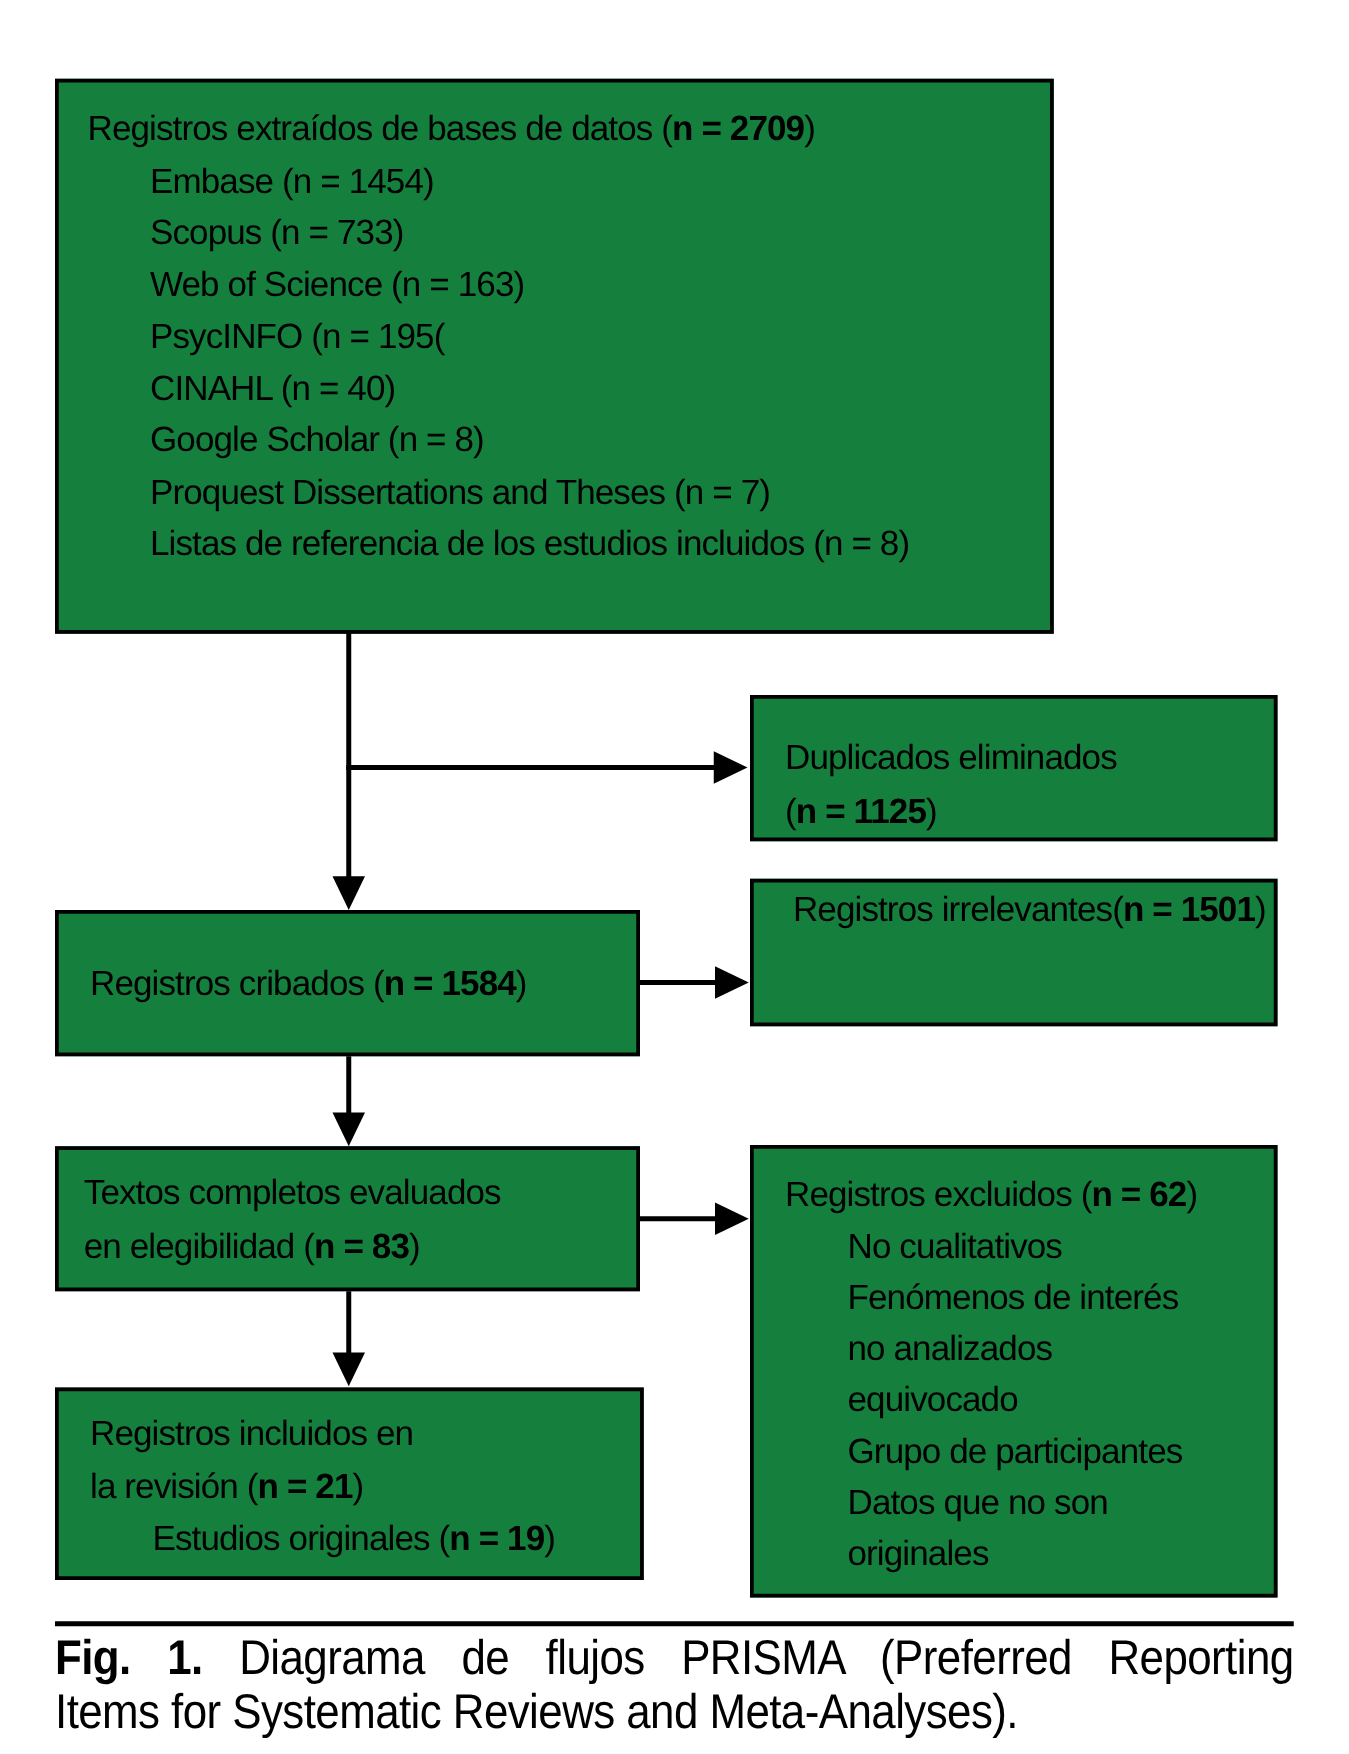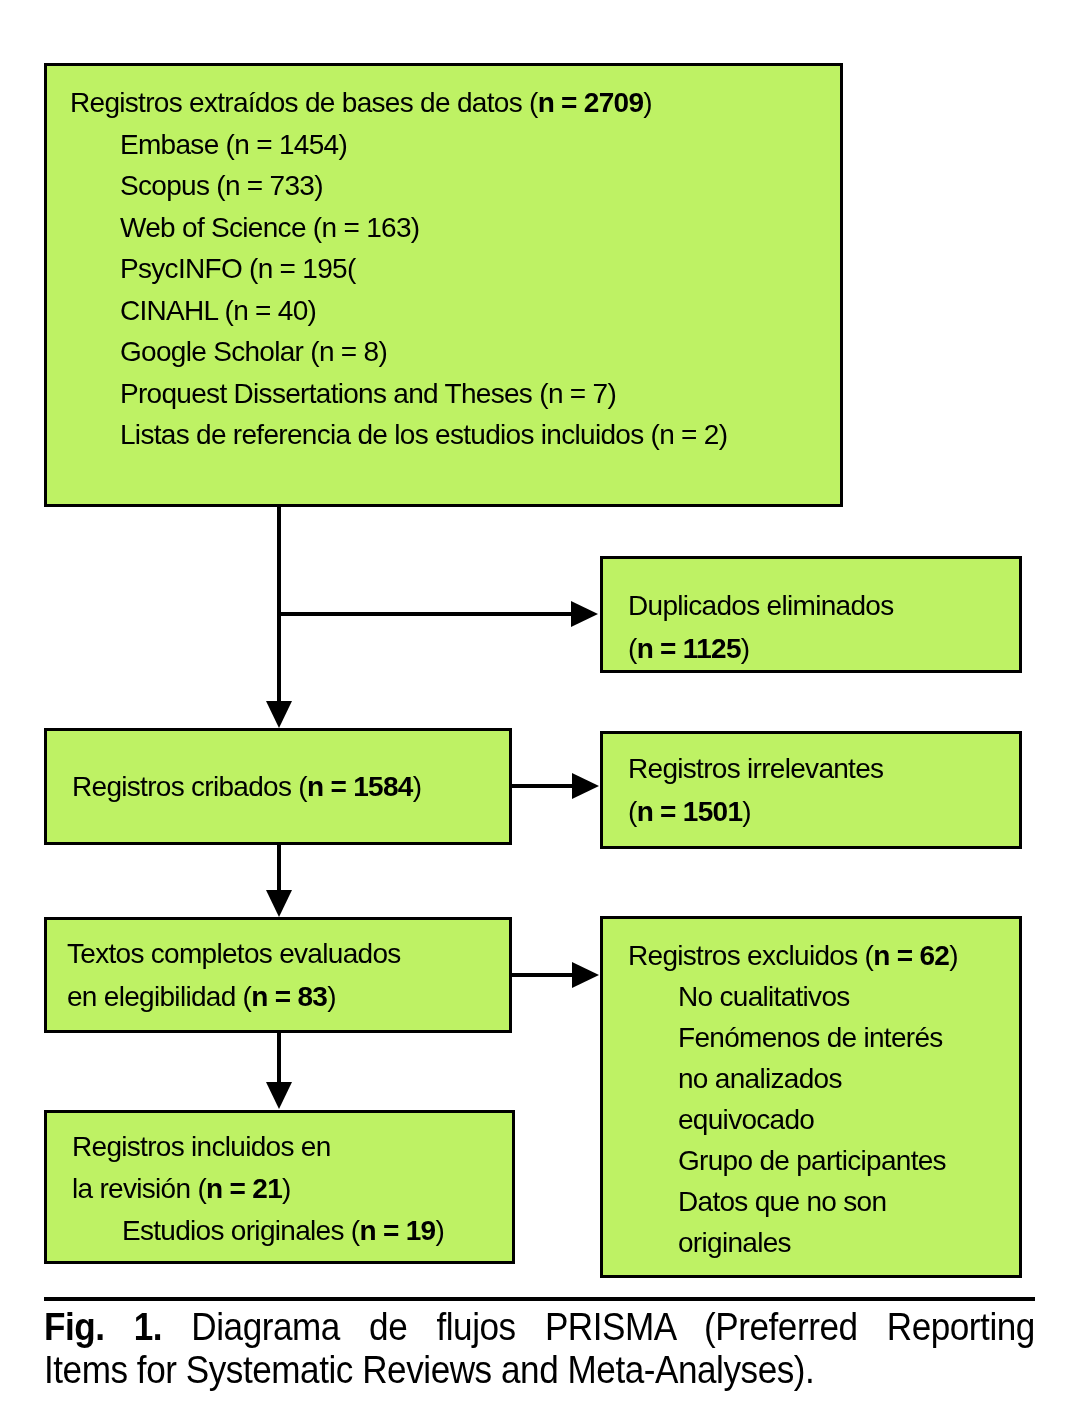--- a/index.html
+++ b/index.html
@@ -12,39 +12,39 @@
     width: 1079px;
     height: 1403px;
     background: #ffffff;
     font-family: "Liberation Sans", sans-serif;
     color: #000000;
     overflow: hidden;
   }
   .box {
     position: absolute;
     border: 3px solid #000000;
-    background: #bef264;
+    background: #15803d;
     box-sizing: border-box;
     font-size: 28px;
     letter-spacing: -0.7px;
     line-height: 41.5px;
     color: #000000;
   }
   .box .ln { white-space: nowrap; }
   .box .sub { padding-left: 50px; }
   .box b { font-weight: 700; }
 
   
   #box-identification { left: 44px; top: 63px; width: 799px; height: 444px; padding: 16px 8px 0 23px; }
   #box-duplicates     { left: 600px; top: 556px; width: 422px; height: 117px; padding-left: 25px;
                         display: flex; flex-direction: column; justify-content: flex-end; line-height: 43px; }
   #box-screened       { left: 44px;  top: 728px; width: 468px; height: 117px; padding-left: 25px;
                         display: flex; flex-direction: column; justify-content: center; }
-  #box-irrelevant     { left: 600px; top: 731px; width: 422px; height: 118px; padding-left: 25px;
-                        display: flex; flex-direction: column; justify-content: center; line-height: 43px; }
+  #box-irrelevant     { left: 600px; top: 703px; width: 422px; height: 118px; padding-left: 25px;
+                        display: flex; flex-direction: row; justify-content: center; line-height: 43px; }
   #box-fulltext       { left: 44px;  top: 917px; width: 468px; height: 116px; padding-left: 20px;
                         display: flex; flex-direction: column; justify-content: center; line-height: 43px; }
   #box-excluded       { left: 600px; top: 916px; width: 422px; height: 362px; padding: 16px 0 0 25px; line-height: 41px; }
   #box-included       { left: 44px;  top: 1110px; width: 471px; height: 154px; padding: 13px 6px 0 25px; line-height: 42px; }
 
   
   .vline { position: absolute; width: 4px; background: #000000; }
   .hline { position: absolute; height: 4px; background: #000000; }
   .arrow-down {
     position: absolute; width: 0; height: 0;
@@ -83,21 +83,21 @@
 
   <div class="box" id="box-identification">
     <div class="ln"><span>Registros extraídos de bases de datos (</span><b>n = 2709</b><span>)</span></div>
     <div class="ln sub">Embase (n = 1454)</div>
     <div class="ln sub">Scopus (n = 733)</div>
     <div class="ln sub">Web of Science (n = 163)</div>
     <div class="ln sub">PsycINFO (n = 195(</div>
     <div class="ln sub">CINAHL (n = 40)</div>
     <div class="ln sub">Google Scholar (n = 8)</div>
     <div class="ln sub">Proquest Dissertations and Theses (n = 7)</div>
-    <div class="ln sub">Listas de referencia de los estudios incluidos (n = 2)</div>
+    <div class="ln sub">Listas de referencia de los estudios incluidos (n = 8)</div>
   </div>
 
   <div class="vline" style="left:277px; top:505px; height:198px;"></div>
   <div class="arrow-down" style="left:266px; top:701px;"></div>
 
   <div class="hline" style="left:277px; top:612px; width:296px;"></div>
   <div class="arrow-right" style="left:571px; top:601px;"></div>
 
   <div class="box" id="box-duplicates">
     <div class="ln">Duplicados eliminados</div>

